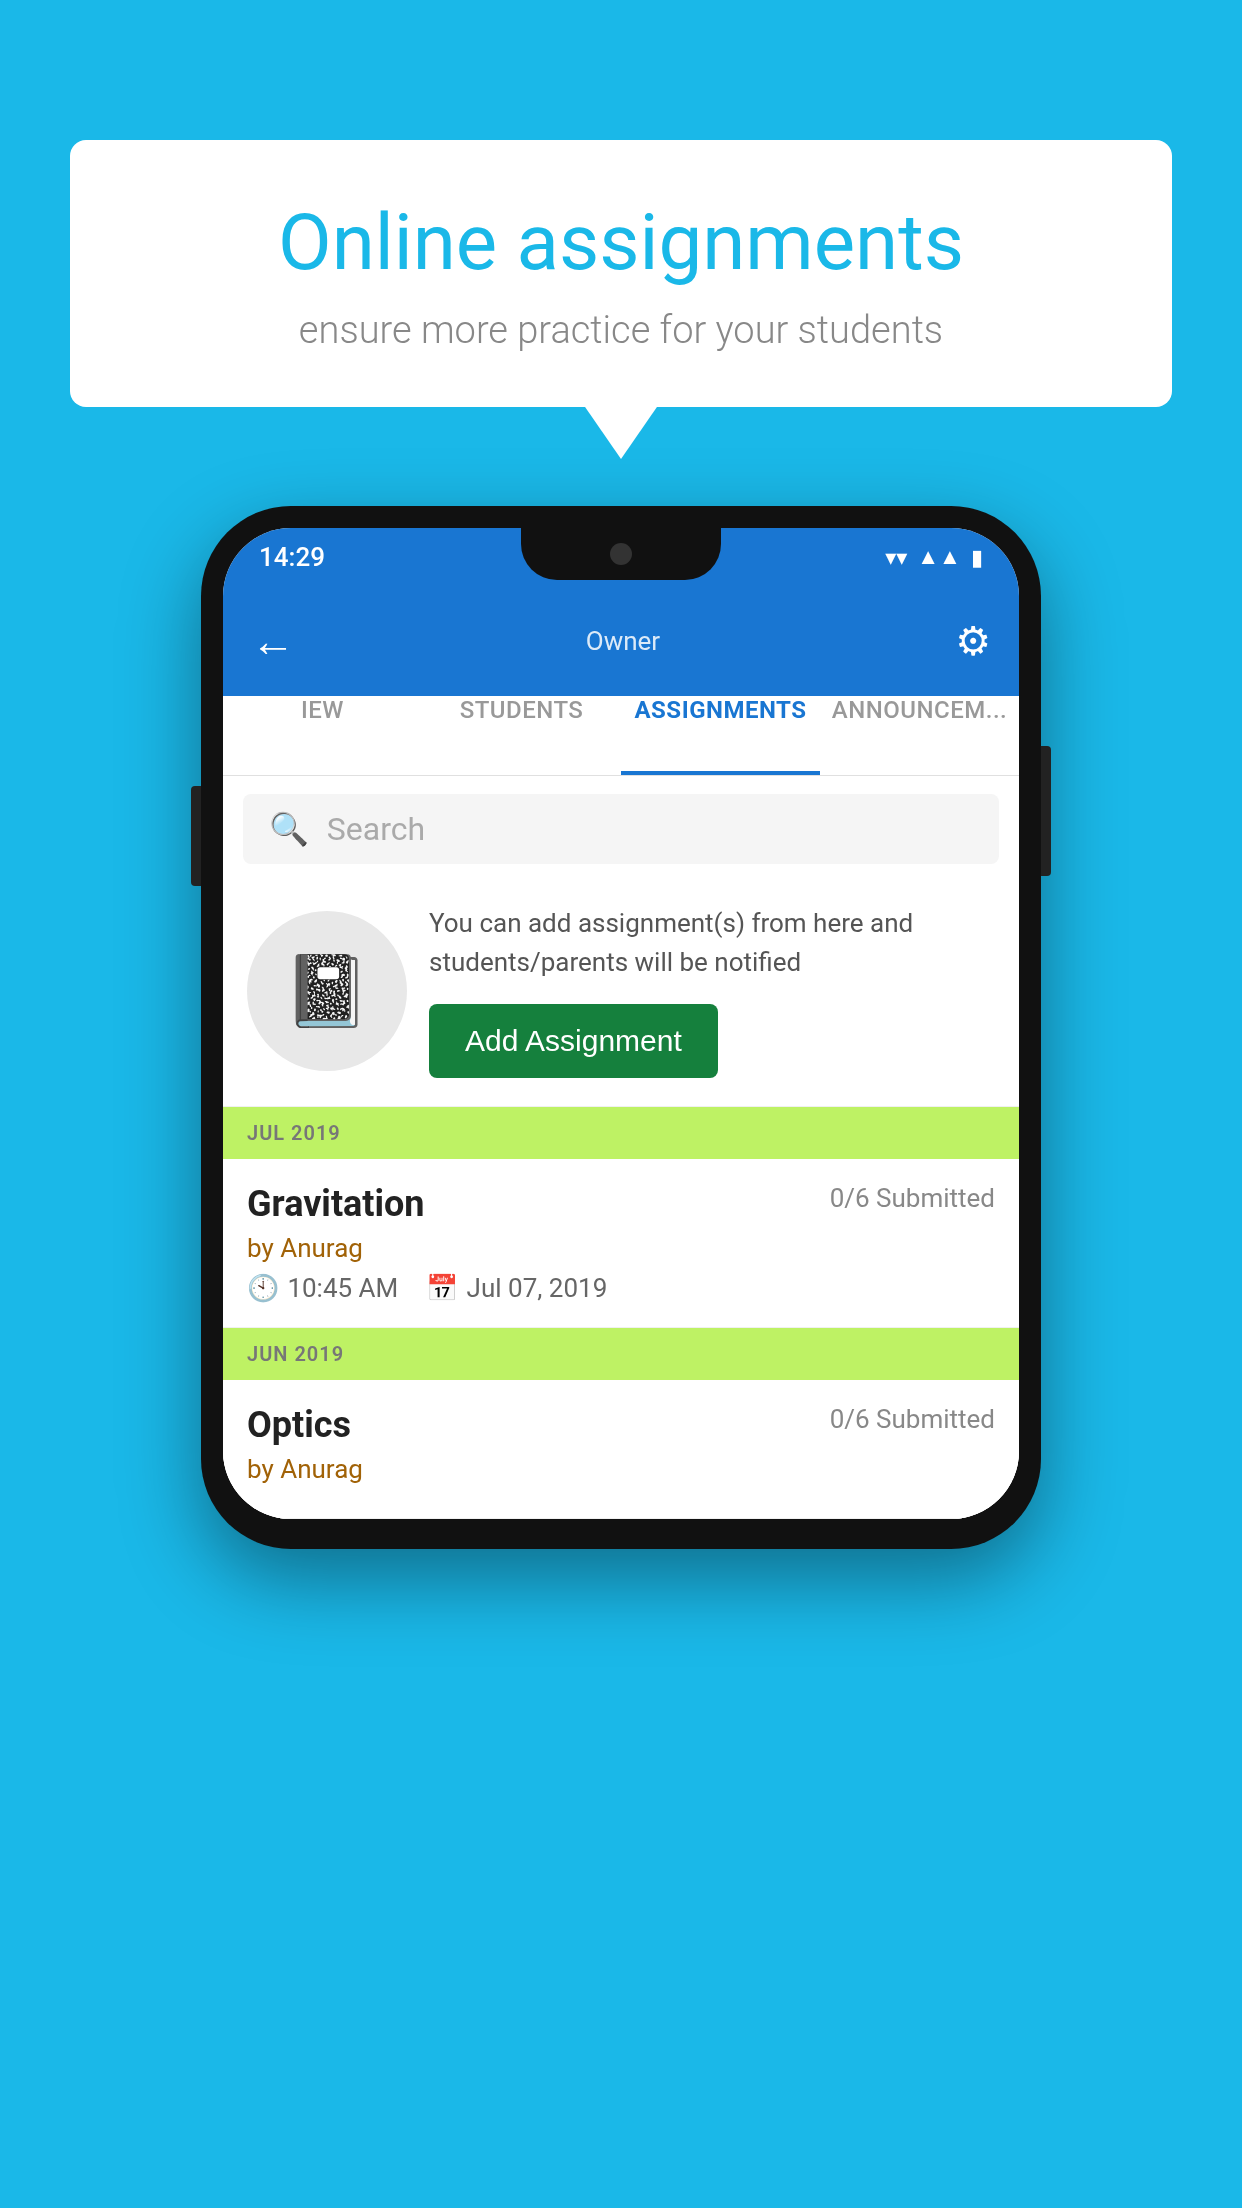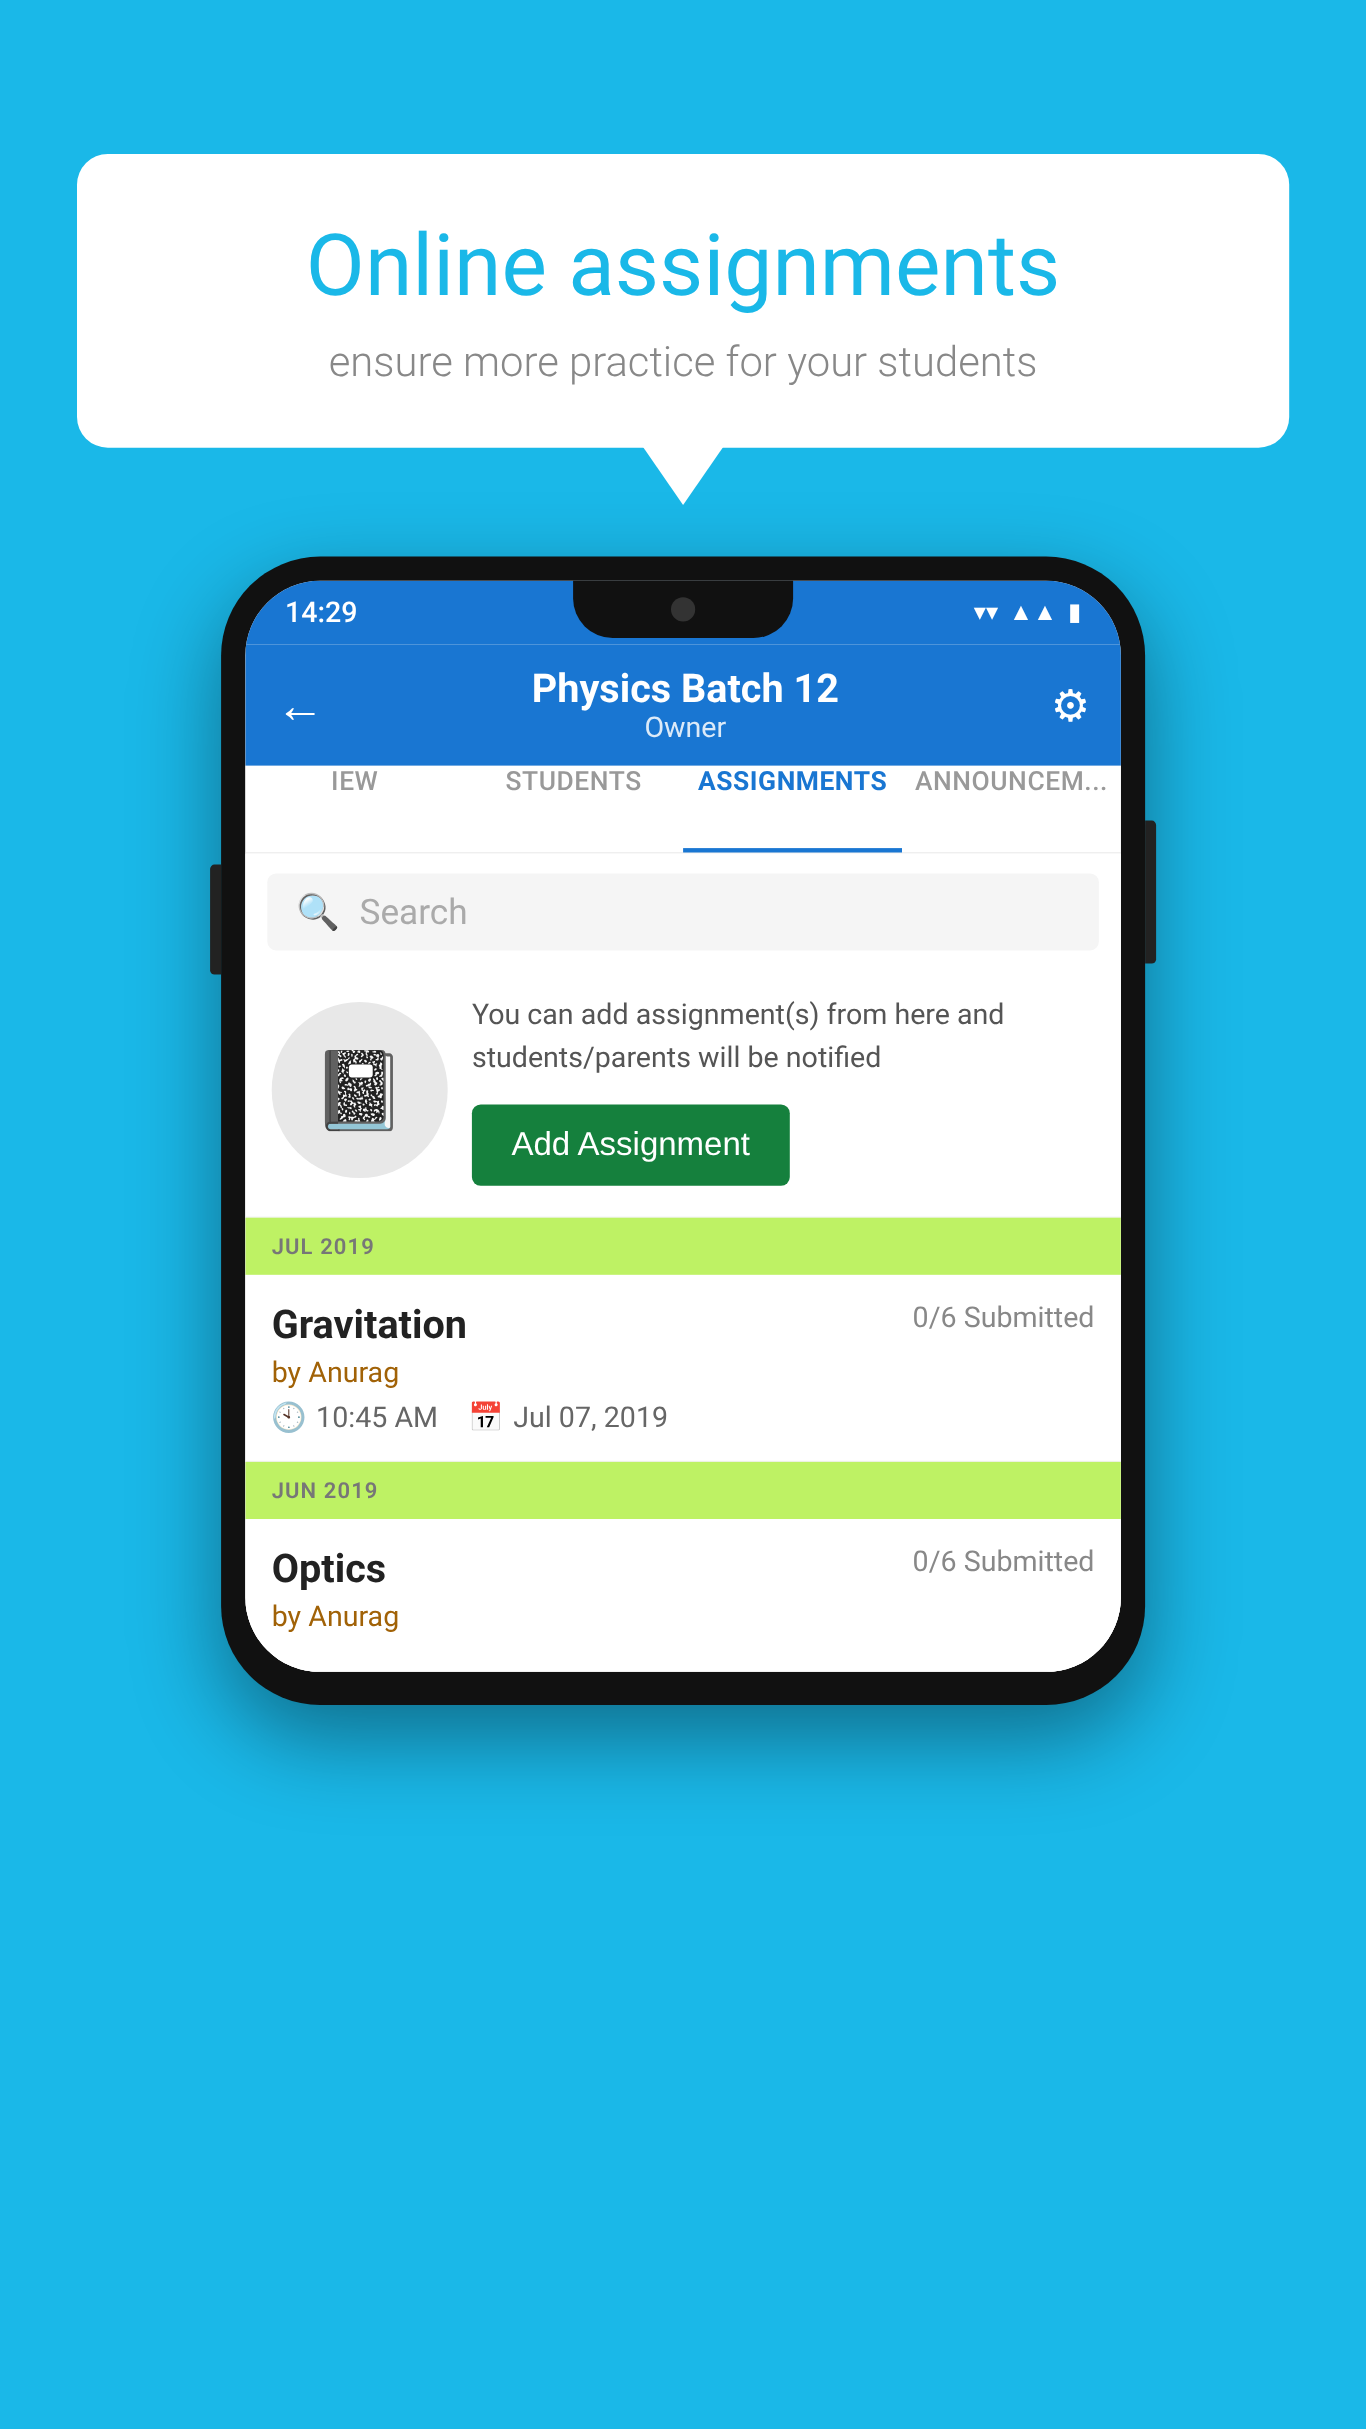--- a/index.html
+++ b/index.html
@@ -14,21 +14,21 @@
 
     
     .speech-bubble-container {
       position: absolute;
       top: 140px;
       left: 70px;
       right: 70px;
     }
     .speech-bubble {
       background: white;
-      border-radius: 28px;
+      border-radius: 16px;
       padding: 60px 70px 55px;
       position: relative;
     }
     .speech-bubble::after {
       content: '';
       position: absolute;
       bottom: -52px;
       left: 50%;
       transform: translateX(-50%);
       width: 0;
@@ -367,21 +367,20 @@
         <div class="status-icons">
           <span class="status-icon-wifi">▾▾</span>
           <span class="status-icon-signal">▲▲</span>
           <span class="status-icon-battery">▮</span>
         </div>
       </div>
 
       <div class="app-bar">
         <span class="back-arrow">←</span>
         <div class="app-bar-title-group">
-          <div class="app-bar-title">Physics Batch 12</div>
           <div class="app-bar-subtitle">Owner</div>
         </div>
         <span class="settings-icon">⚙</span>
       </div>
 
       <div class="tabs-bar">
         <div class="tab-item">
           <span>IEW</span>
         </div>
         <div class="tab-item">

